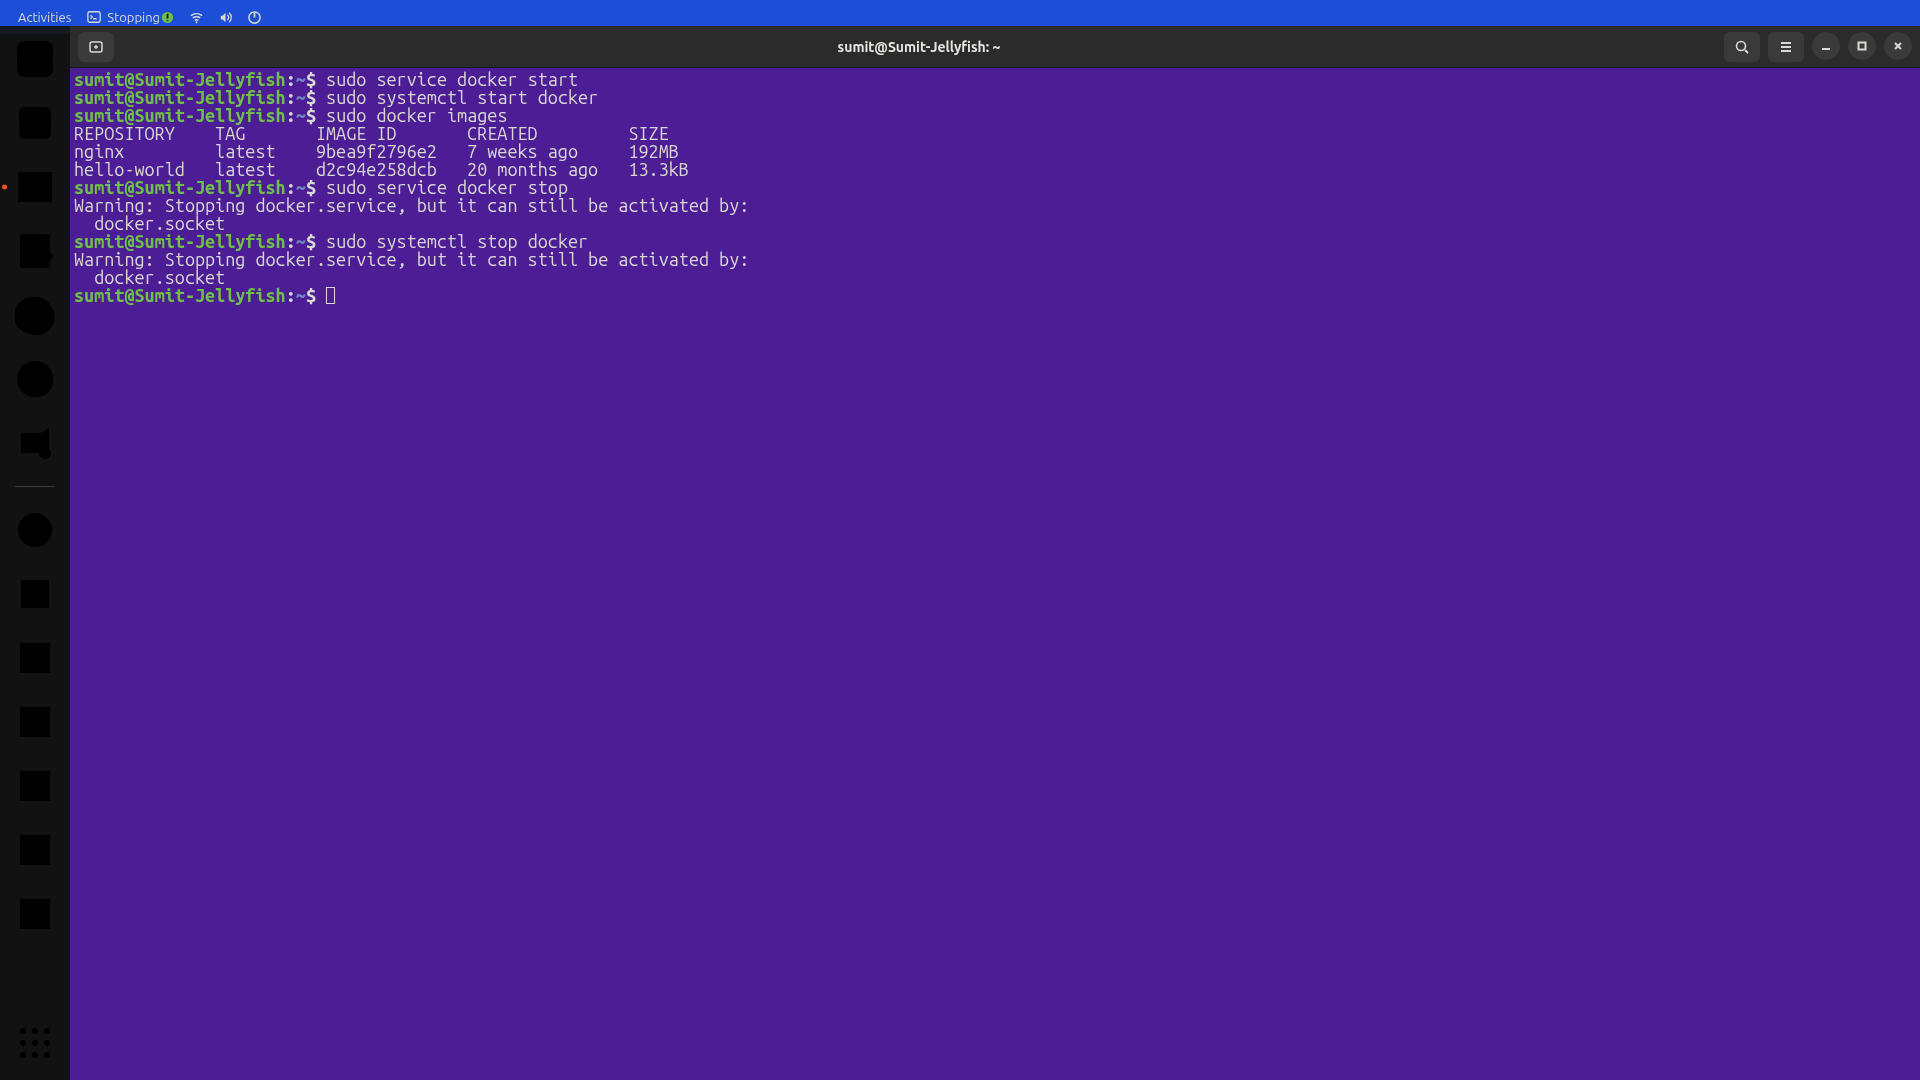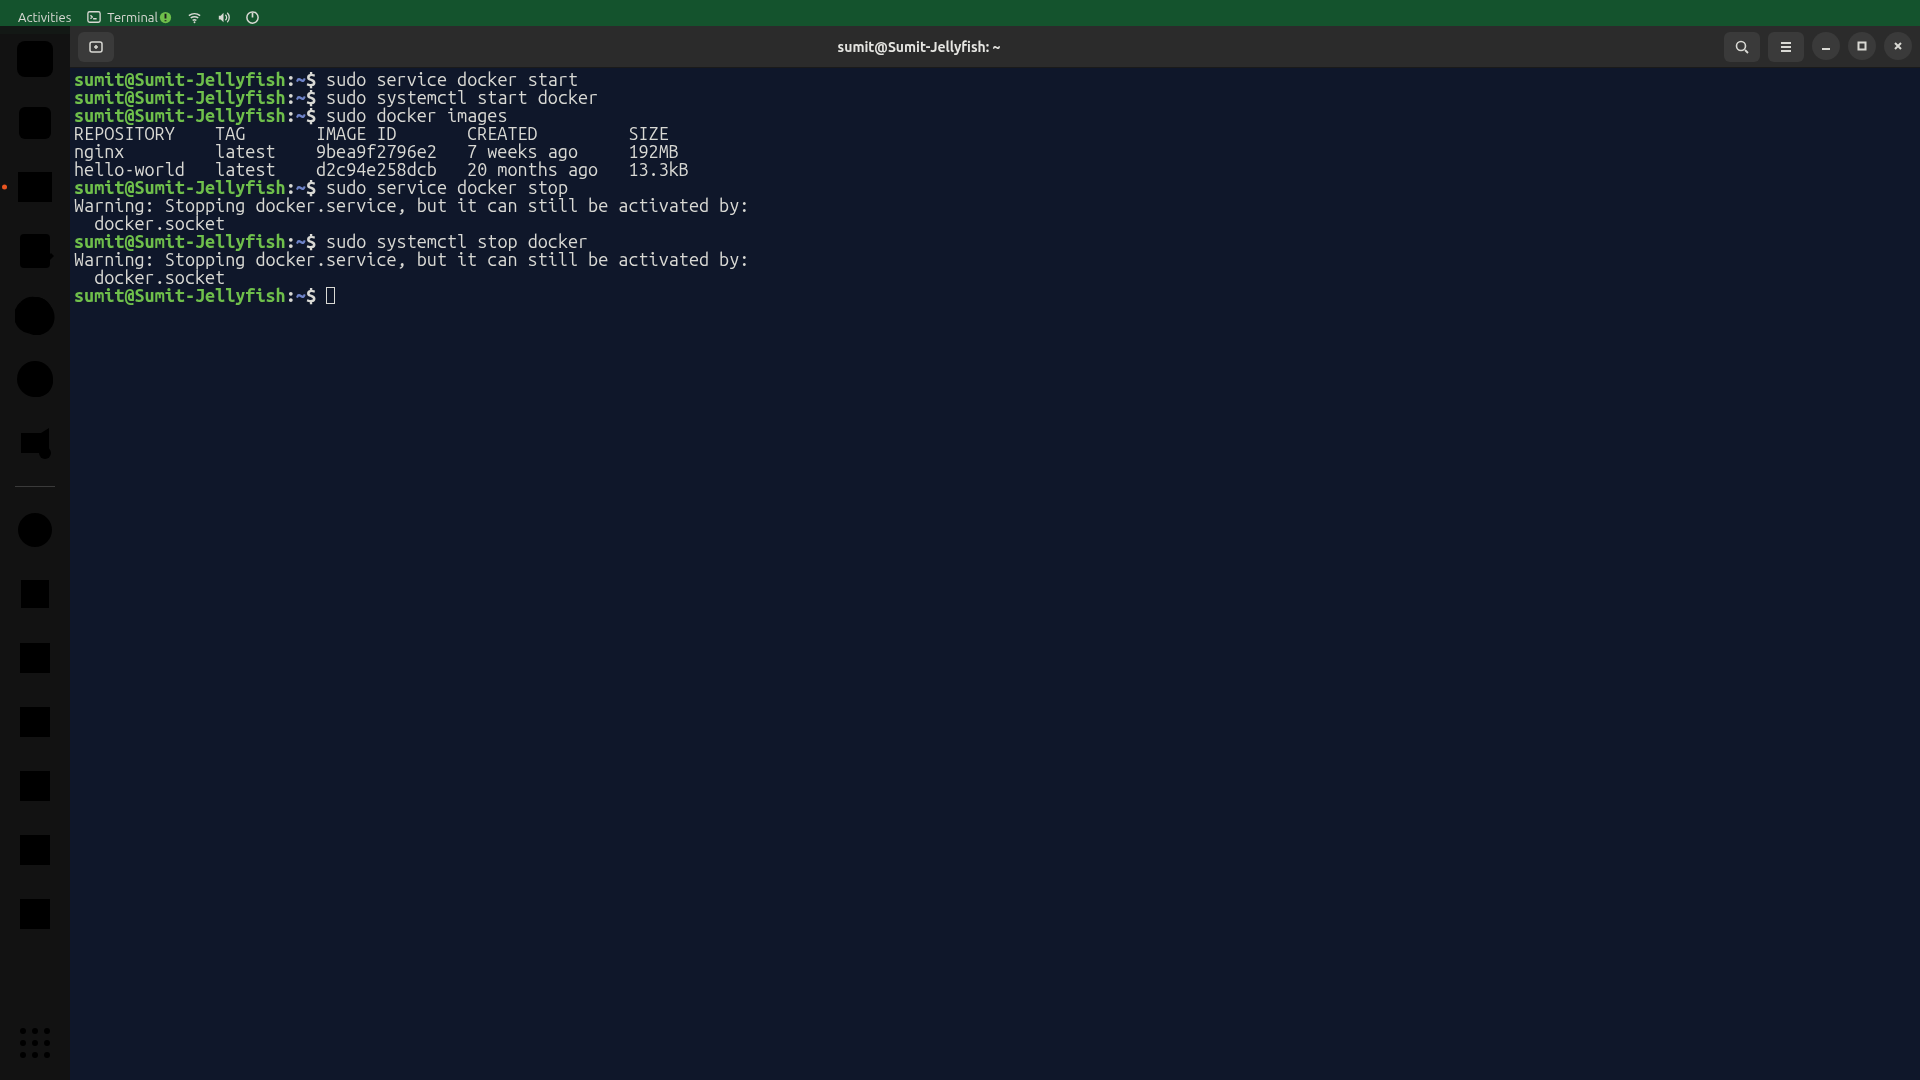--- a/index.html
+++ b/index.html
@@ -8,21 +8,21 @@
   height: 1080px;
   background: #000;
   font-family: "Ubuntu", "Liberation Sans", sans-serif;
   overflow: hidden;
   color: #d9d9d4;
 }
 
 
 .topbar {
   height: 34px;
-  background: #14532d;
+  background: #1d4ed8;
   display: flex;
   align-items: center;
   font-size: 13px;
   color: #d9d9d4;
   padding: 0 6px;
 }
 .topbar-left { display: flex; align-items: center; gap: 16px; padding-left: 12px; }
 .topbar-app  { display: flex; align-items: center; gap: 6px; }
 .topbar-app svg { width: 14px; height: 14px; }
 .topbar-center { flex: 1; display: flex; justify-content: center; align-items: center; gap: 10px; }
@@ -106,21 +106,21 @@
   border-radius: 50%;
   background: #3a3a3a;
   display: flex;
   align-items: center;
   justify-content: center;
 }
 .titlebar .win-btn svg { width: 12px; height: 12px; stroke: #d9d9d4; fill: none; stroke-width: 2; }
 
 .term {
   flex: 1;
-  background: #0f172a;
+  background: #4c1d95;
   font-family: "Ubuntu Mono", "Liberation Mono", monospace;
   font-size: 18px;
   line-height: 18px;
   color: #d9d9d4;
   padding: 2px 4px;
   white-space: pre;
 }
 .prompt-user { color: #6fbf4b; font-weight: 700; }
 .prompt-sep  { color: #d9d9d4; font-weight: 700; }
 .prompt-path { color: #6f84c9; font-weight: 700; }
@@ -136,21 +136,21 @@
 <body>
 
 <div class="topbar">
   <div class="topbar-left">
     <span>Activities</span>
     <span class="topbar-app">
       <svg viewBox="0 0 16 16">
           <rect x="1" y="2" width="14" height="12" rx="2" fill="none" stroke="#d9d9d4" stroke-width="1.5"></rect>
           <path d="M4 6l2 2-2 2M7 10h4" stroke="#d9d9d4" stroke-width="1.5" fill="none"></path>
         </svg>
-      <span>Terminal</span>
+      <span>Stopping</span>
     </span>
   </div>
   <div class="topbar-right">
     <svg viewBox="0 0 16 16">
         <circle cx="8" cy="8" r="6" fill="#6fbf4b"></circle>
         <path d="M8 4v5M8 11v1" stroke="#1a1a1a" stroke-width="2"></path>
       </svg>
     <svg viewBox="0 0 16 16">
         <path d="M2 6a10 10 0 0 1 12 0M4 8.5a7 7 0 0 1 8 0M6 11a4 4 0 0 1 4 0" fill="none" stroke="#d9d9d4" stroke-width="1.6"></path>
         <circle cx="8" cy="13" r="1" fill="#d9d9d4"></circle>

